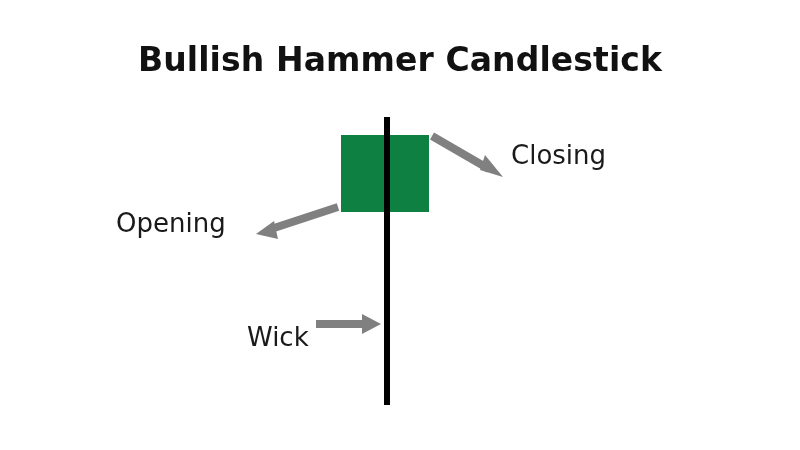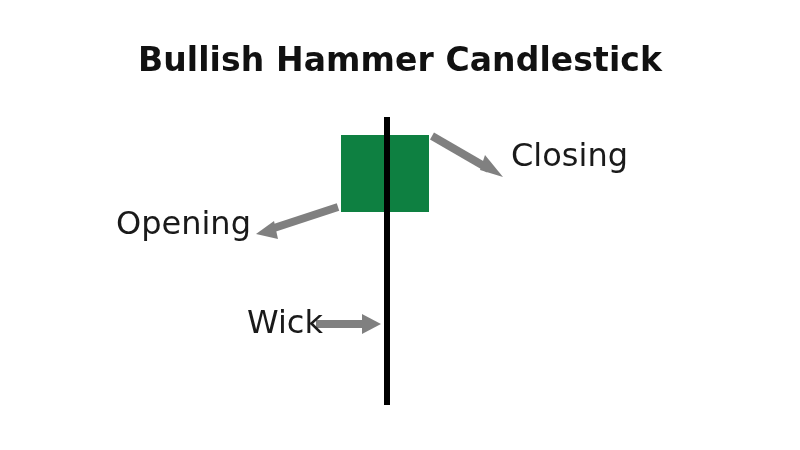--- a/index.html
+++ b/index.html
@@ -31,21 +31,21 @@
     white-space: nowrap;
   }
   #figure {
     position: absolute;
     left: 0;
     top: 0;
   }
   .anno-label {
     position: absolute;
     font-family: "DejaVu Sans", "Liberation Sans", sans-serif;
-    font-size: 32px;
+    font-size: 26px;
     font-weight: normal;
     color: #1a1a1a;
     line-height: 34px;
     white-space: nowrap;
   }
   .label-closing {
     left: 511px;
     top: 138px;
   }
   .label-opening {
@@ -87,15 +87,15 @@
     <g>
       <line x1="316" y1="324" x2="366" y2="324" stroke="#808080" stroke-width="8" stroke-linecap="butt"></line>
       <polygon points="381,324 362,334 362,314" fill="#808080"></polygon>
     </g>
   </svg>
 
   <div class="anno-label label-closing" style="left: 511px; top: 138px; color: rgb(26, 26, 26);">Closing</div>
 
   <div class="anno-label label-opening" style="left: 116px; top: 206px; color: rgb(26, 26, 26);">Opening</div>
 
-  <div class="anno-label label-wick" style="left: 247px; top: 305px; color: rgb(26, 26, 26);">Wick</div>
+  <div class="anno-label label-wick" style="left: 247px; top: 320px; color: rgb(26, 26, 26);">Wick</div>
 
 </div>
 
 </body></html>

